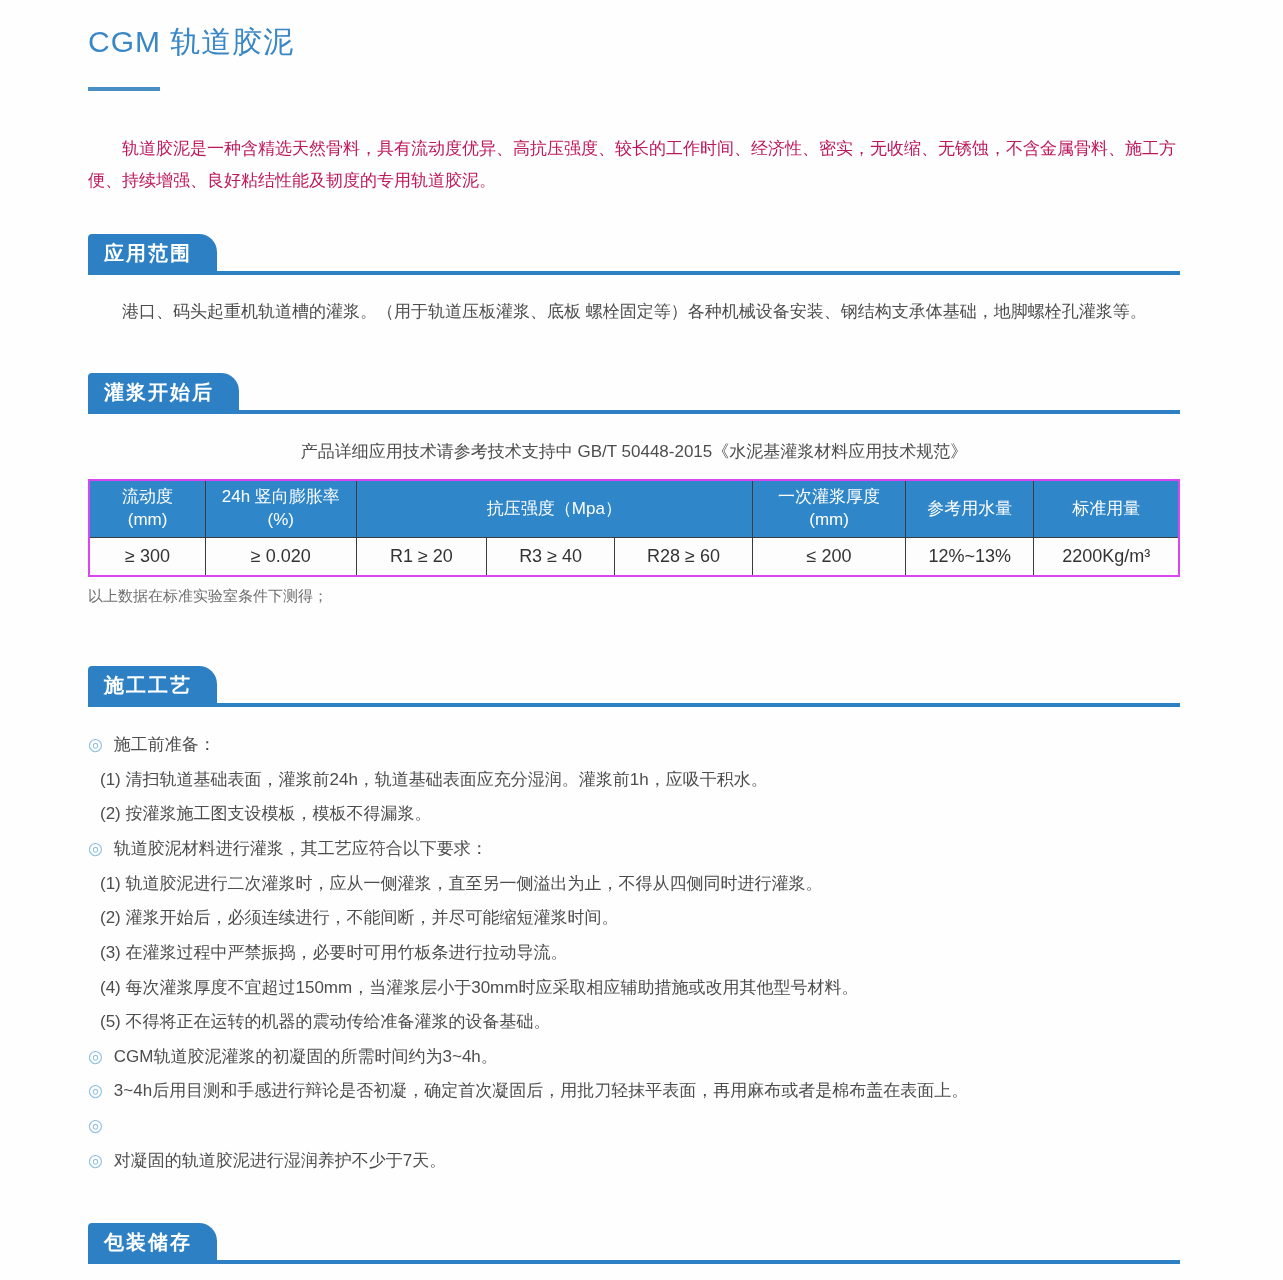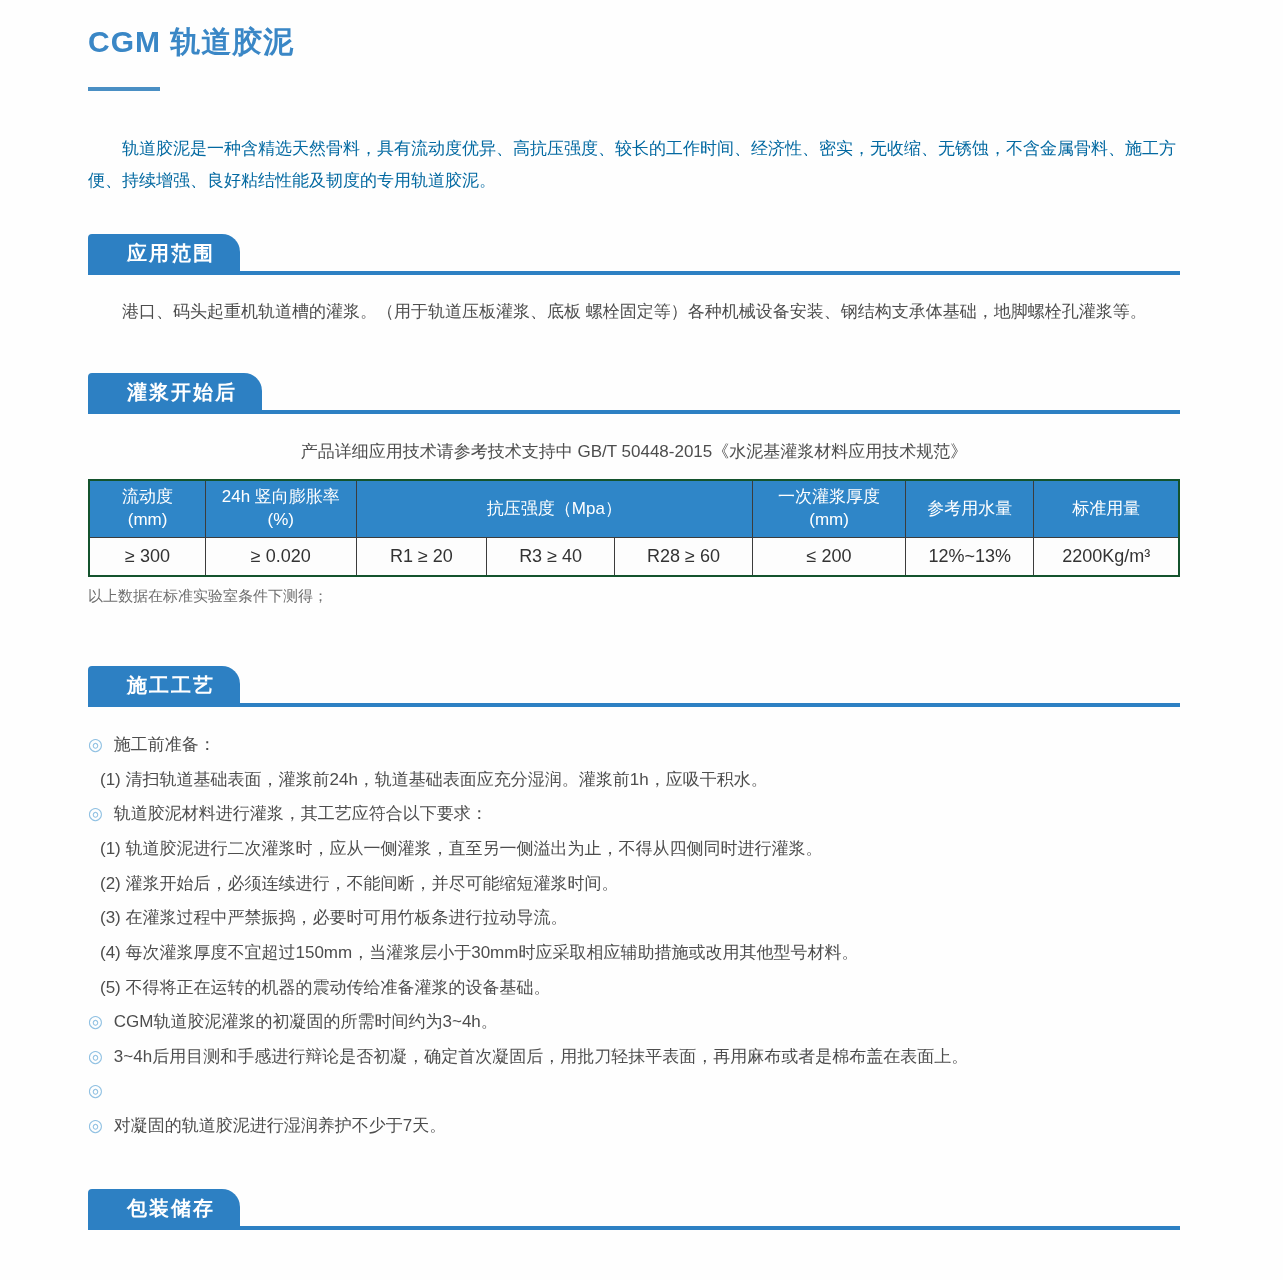--- a/index.html
+++ b/index.html
@@ -10,54 +10,54 @@
     padding:16px 103px 0 88px;
     background:#fefefe;
     font-family:"Liberation Sans","DejaVu Sans",sans-serif;
     color:#4d4d4d;
     overflow:hidden;
   }
   
   .doc-title{
     margin:6px 0 15px 0;
     font-size:30px;
-    font-weight:bold;
+    font-weight:normal;
     letter-spacing:1px;
     color:#3a87c6;
   }
   .title-underline{
     width:72px;height:4px;
     background:#4a8fc4;
     margin-top:24px;
   }
   
   .intro{
     margin:42px 0 0 0;
     font-size:17px;
     line-height:1.9;
-    color:#0369a1;
+    color:#be185d;
     text-indent:2em;
   }
   
   .sec-head{
     border-bottom:4px solid #2d80c3;
     line-height:0;
   }
   .sec-head.m-app{margin-top:36px;}
   .sec-head.m-perf{margin-top:46px;}
   .sec-head.m-proc{margin-top:60px;font-family:Liberation Serif, serif;}
   .sec-head.m-pack{margin-top:50px;}
   .badge{
     display:inline-block;
     background:#2d80c3;
     color:#ffffff;
     font-size:20px;
     font-weight:bold;
     line-height:1;
-    padding:9px 25px 8px 39px;
+    padding:9px 25px 8px 16px;
     border-radius:4px 18px 0 0;
     letter-spacing:2px;
   }
   .body-text{
     margin:22px 0 0 0;
     font-size:17px;
     line-height:1.8;
     color:#4d4d4d;
   }
   .indent{text-indent:2em;}
@@ -65,21 +65,21 @@
     margin:26px 0 0 0;
     font-size:17px;
     color:#4d4d4d;
     text-align:center;
   }
   
   table.perf{
     width:100%;
     border-collapse:collapse;
     margin-top:16px;
-    border:2px solid #14532d;
+    border:2px solid #d946ef;
     table-layout:fixed;
   }
   table.perf th{
     background:#2f86c8;
     color:#ffffff;
     font-weight:normal;
     font-size:17px;
     line-height:1.35;
     padding:5px 2px;
     border:1px solid #3c3c3c;
@@ -194,20 +194,21 @@
   <section>
     <div class="sec-head m-proc">
       <span class="badge">施工工艺</span>
     </div>
     <ul class="item-list">
       <li class="bullet">
           <span class="ring">◎</span>
           <span>施工前准备：</span>
         </li>
       <li class="numbered"><span>(1) 清扫轨道基础表面，灌浆前24h，轨道基础表面应充分湿润。灌浆前1h，应吸干积水。</span></li>
+      <li class="numbered"><span>(2) 按灌浆施工图支设模板，模板不得漏浆。</span></li>
       <li class="bullet">
           <span class="ring">◎</span>
           <span>轨道胶泥材料进行灌浆，其工艺应符合以下要求：</span>
         </li>
       <li class="numbered"><span>(1) 轨道胶泥进行二次灌浆时，应从一侧灌浆，直至另一侧溢出为止，不得从四侧同时进行灌浆。</span></li>
       <li class="numbered"><span>(2) 灌浆开始后，必须连续进行，不能间断，并尽可能缩短灌浆时间。</span></li>
       <li class="numbered"><span>(3) 在灌浆过程中严禁振捣，必要时可用竹板条进行拉动导流。</span></li>
       <li class="numbered"><span>(4) 每次灌浆厚度不宜超过150mm，当灌浆层小于30mm时应采取相应辅助措施或改用其他型号材料。</span></li>
       <li class="numbered"><span>(5) 不得将正在运转的机器的震动传给准备灌浆的设备基础。</span></li>
       <li class="bullet">

